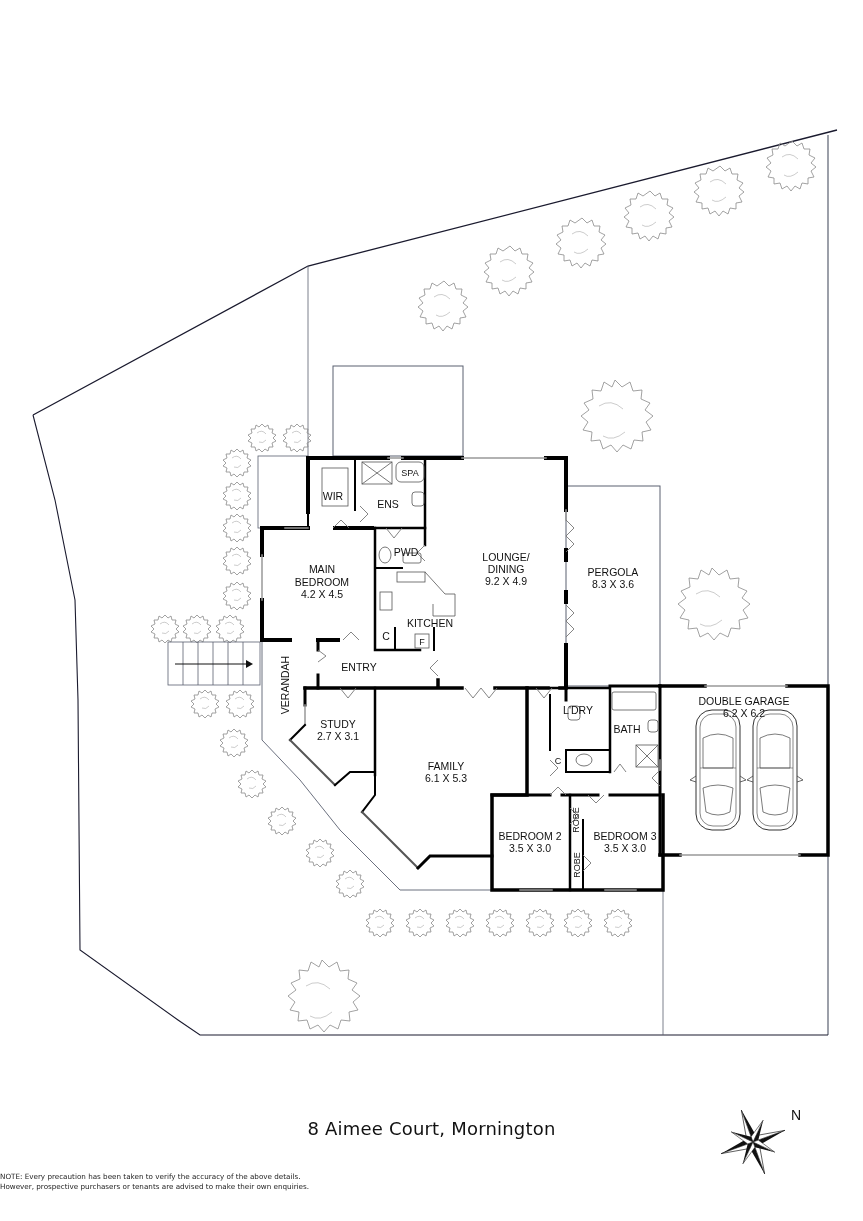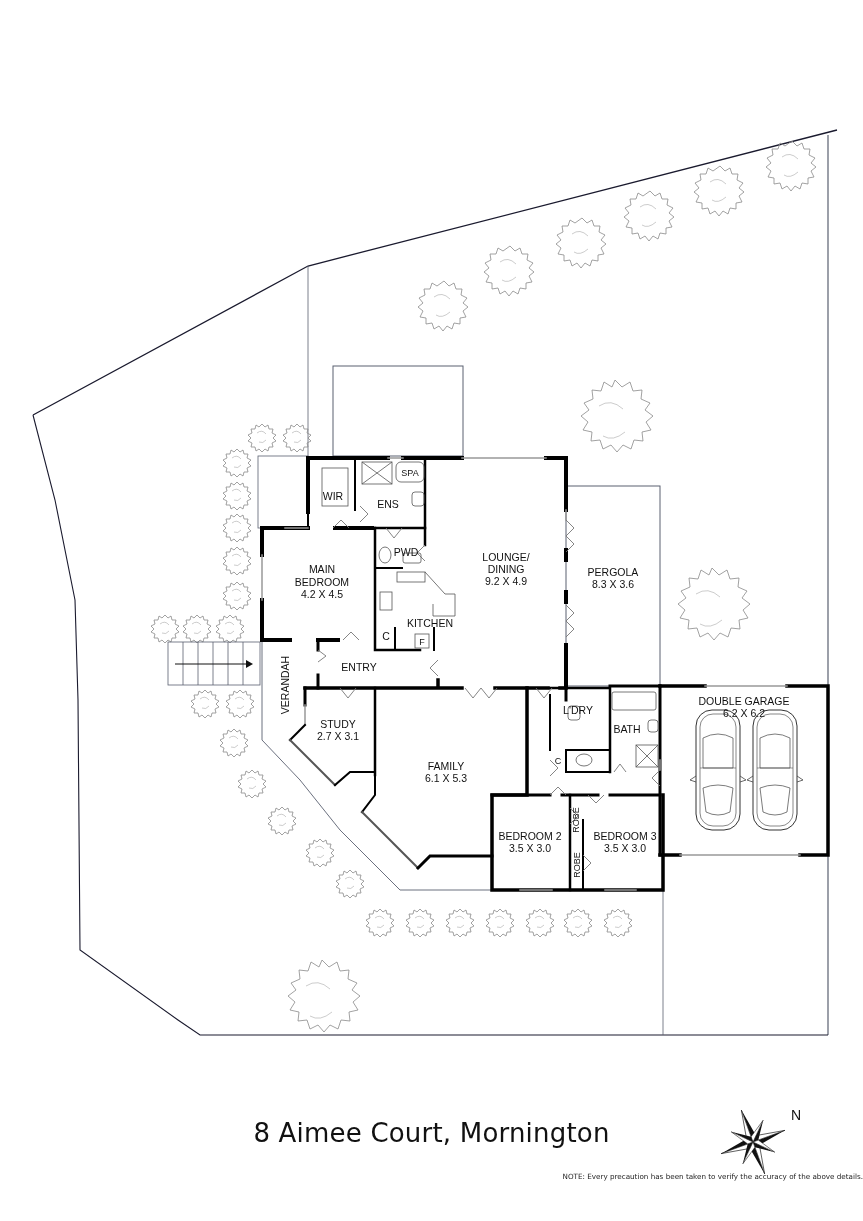--- a/index.html
+++ b/index.html
@@ -1,21 +1,21 @@
 <!DOCTYPE html>
 <html><head>
   <meta charset="utf-8">
   <style>
     html, body { margin: 0; padding: 0; background: #ffffff; }
     body { width: 863px; height: 1221px; position: relative; overflow: hidden; font-family: "Liberation Sans", sans-serif; }
     #plan { position: absolute; left: 0; top: 0; }
     .room-label { font-family: "Liberation Sans", sans-serif; font-size: 10.5px; fill: #111; text-anchor: middle; }
     .small-label { font-family: "Liberation Sans", sans-serif; font-size: 9px; fill: #111; text-anchor: middle; }
-    .title { position: absolute; left: 0; width: 863px; top: 1118px; text-align: center; font-family: "DejaVu Sans", sans-serif; font-size: 26px; color: #111; letter-spacing: 0.2px; }
-    .note { position: absolute; left: 0; width: 863px; top: 1172px; text-align: right; font-family: "DejaVu Sans", sans-serif; font-size: 7.2px; line-height: 10px; color: #222; }
+    .title { position: absolute; left: 0; width: 863px; top: 1118px; text-align: center; font-family: "DejaVu Sans", sans-serif; font-size: 18px; color: #111; letter-spacing: 0.2px; }
+    .note { position: absolute; left: 0; width: 863px; top: 1172px; text-align: left; font-family: "DejaVu Sans", sans-serif; font-size: 7.2px; line-height: 10px; color: #222; }
     .compass-n { font-family: "Liberation Sans", sans-serif; font-size: 14px; fill: #111; }
   </style>
 </head>
 <body>
 
 <svg id="plan" width="863" height="1221" viewBox="0 0 863 1221" xmlns="http://www.w3.org/2000/svg">
   <defs>
     <g id="tree-small">
       <path d="M0,-13 l3,3 l3,-2 l1,4 l4,0 l-1,4 l4,2 l-3,3 l3,3 l-4,2 l1,4 l-4,0 l-1,4 l-3,-2 l-3,3 l-3,-3 l-3,2 l-1,-4 l-4,0 l1,-4 l-4,-2 l3,-3 l-3,-3 l4,-2 l-1,-4 l4,0 l1,-4 l3,2 z" fill="none" stroke="#8a8a8a" stroke-width="0.8"></path>
       <path d="M-5,-4 q5,-4 9,1 M-3,5 q4,2 7,-2" fill="none" stroke="#aaa" stroke-width="0.6"></path>
@@ -263,13 +263,14 @@
       <path d="M-24,0 L-4,-4 L0,0 Z" fill="#111"></path>
       <path d="M-24,0 L-4,4 L0,0 Z" fill="#fff" stroke="#111" stroke-width="0.5"></path>
     </g>
   </g>
   <text class="compass-n" x="791" y="1120">N</text>
 </svg>
 
 <div class="title">8 Aimee Court, Mornington</div>
 <div class="note">
   <div>NOTE: Every precaution has been taken to verify the accuracy of the above details.</div>
+  <div>However, prospective purchasers or tenants are advised to make their own enquiries.</div>
 </div>
 
 </body></html>

